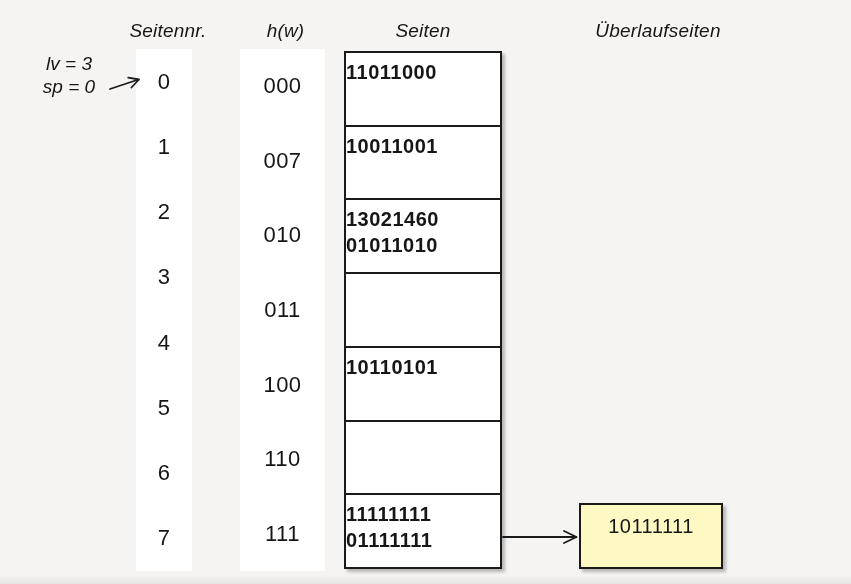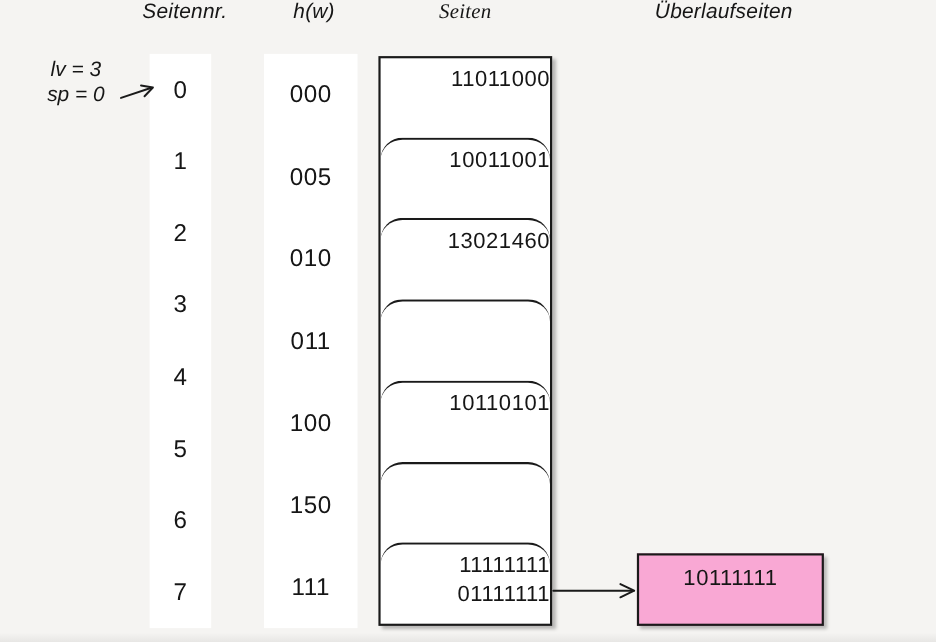--- a/index.html
+++ b/index.html
@@ -8,26 +8,26 @@
     background:#f5f4f2; overflow:hidden;
     font-family:"Liberation Sans", sans-serif;
     color:#161616;
   }
   .canvas::after {
     content:""; position:absolute; left:0; right:0; bottom:0; height:9px;
     background:linear-gradient(to bottom, rgba(0,0,0,0), rgba(0,0,0,0.06));
     pointer-events:none;
   }
   .hdr {
-    position:absolute; top:0; font-size:19px; font-style:italic;
+    position:absolute; top:20px; font-size:19px; font-style:italic;
     font-weight:500; text-align:center; letter-spacing:0.2px; white-space:nowrap;
   }
   .hdr-seitennr { left:118px; width:100px; }
   .hdr-hw       { left:243px; width:85px;  }
-  .hdr-seiten   { left:344px; width:158px;font-family:Liberation Serif, serif; }
+  .hdr-seiten   { left:344px; width:158px; }
   .hdr-ueber    { left:579px; width:158px; }
 
   .annotation {
     position:absolute; left:30px; top:52px; width:78px;
     font-size:19px; font-style:italic; line-height:23px; text-align:center;
     white-space:nowrap;
   }
 
   .strip { position:absolute; top:49px; height:522px; background:#ffffff; }
   .strip-nr { left:136px; width:56px; }
@@ -44,30 +44,29 @@
     font-size:22px; font-weight:500; letter-spacing:0.5px;
   }
 
   .pages-box {
     position:absolute; left:344px; top:51px; width:158px; height:518px;
     box-sizing:border-box; background:#ffffff; border:2px solid #1a1a1a;
     display:flex; flex-direction:column;
     box-shadow:3px 3px 3px rgba(0,0,0,0.25);
   }
   .page-cell {
-    flex:1; box-sizing:border-box; text-align:right;
-    padding-top:6px; font-size:20px; line-height:26px; font-weight:400;
+    flex:1; box-sizing:border-box; text-align:left;
+    padding-top:6px; font-size:20px; line-height:26px; font-weight:700;
     letter-spacing:0.5px;
-    border-radius:20px;
   }
   .page-cell + .page-cell { border-top:2px solid #1a1a1a; }
 
   .overflow-box {
-    position:absolute; left:579px; top:503px; width:170px; height:66px;
-    box-sizing:border-box; background:#f9a8d4; border:2px solid #1a1a1a;
+    position:absolute; left:579px; top:503px; width:144px; height:66px;
+    box-sizing:border-box; background:#fef9c3; border:2px solid #1a1a1a;
     text-align:center; padding-top:8px; font-size:20px; line-height:26px;
     font-weight:500; letter-spacing:0.5px;
     box-shadow:3px 3px 3px rgba(0,0,0,0.25);
   }
 
   svg.overlay {
     position:absolute; left:0; top:0; width:851px; height:584px;
     pointer-events:none;
   }
   svg.overlay path, svg.overlay line {
@@ -98,39 +97,40 @@
     <div class="c">2</div>
     <div class="c">3</div>
     <div class="c">4</div>
     <div class="c">5</div>
     <div class="c">6</div>
     <div class="c">7</div>
   </div>
 
   <div class="colcells colcells-hw">
     <div class="c">000</div>
-    <div class="c">005</div>
+    <div class="c">007</div>
     <div class="c">010</div>
     <div class="c">011</div>
     <div class="c">100</div>
-    <div class="c">150</div>
+    <div class="c">110</div>
     <div class="c">111</div>
   </div>
 
   <div class="pages-box">
     <div class="page-cell">
       <div>11011000</div>
       <div></div>
     </div>
     <div class="page-cell">
       <div>10011001</div>
       <div></div>
     </div>
     <div class="page-cell">
       <div>13021460</div>
+      <div>01011010</div>
     </div>
     <div class="page-cell">
       <div></div>
       <div></div>
     </div>
     <div class="page-cell">
       <div>10110101</div>
     </div>
     <div class="page-cell">
       <div></div>

